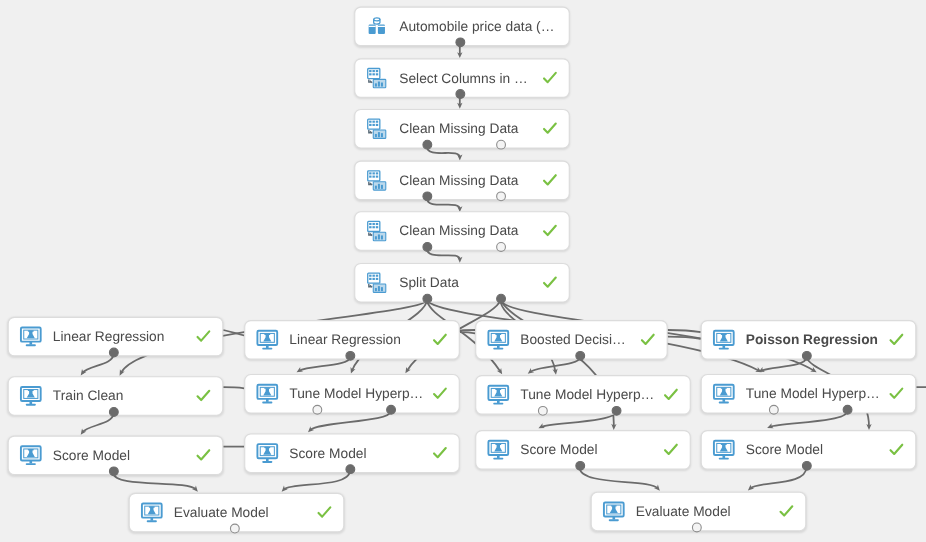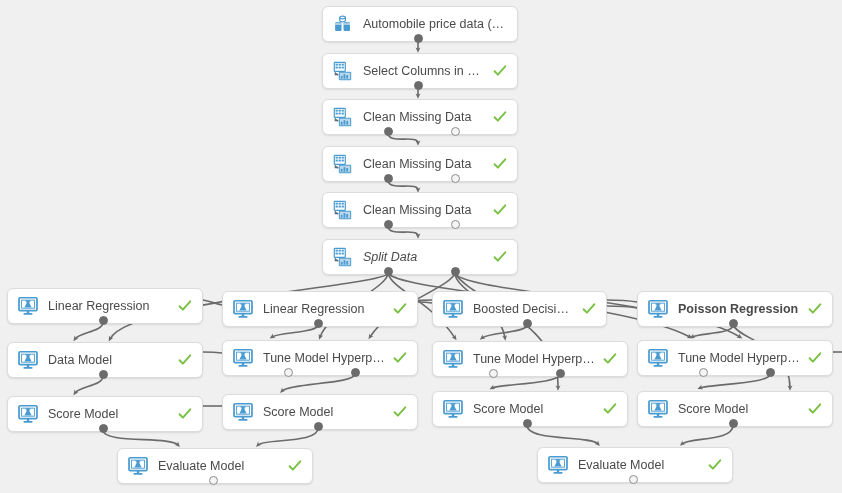--- a/index.html
+++ b/index.html
@@ -186,21 +186,21 @@
             <rect x="8.0" y="13.3" width="12.4" height="8.3" rx="0.7" fill="#bcd9ec" stroke="#4a9bd1" stroke-width="1.1"></rect>
             <rect x="9.6" y="17.2" width="2.0" height="3.2" fill="#4a9bd1"></rect>
             <rect x="12.6" y="15.4" width="2.0" height="5.0" fill="#4a9bd1"></rect>
             <rect x="15.6" y="16.4" width="2.0" height="4.0" fill="#4a9bd1"></rect>
           </svg></span>
         <span class="label">Clean Missing Data</span>
         <span class="check"><svg viewBox="0 0 16 16" width="14" height="14">
             <path d="M1.8,8.3 L5.6,12.2 L14.0,2.6" fill="none" stroke="#7ac143" stroke-width="2.2" stroke-linecap="round" stroke-linejoin="round"></path>
           </svg></span>
       </div>
-      <div class="node" style="left: 322px; top: 239px; width: 196px; font-style: italic;">
+      <div class="node" style="left: 322px; top: 239px; width: 196px;">
         <span class="ico"><svg viewBox="0 0 24 24" width="22" height="22">
             <rect x="2.5" y="2.5" width="12" height="10" rx="0.8" fill="none" stroke="#4a9bd1" stroke-width="1.3"></rect>
             <rect x="3.9" y="4.0" width="2.4" height="2.1" fill="#4a9bd1"></rect>
             <rect x="7.2" y="4.0" width="2.4" height="2.1" fill="#4a9bd1"></rect>
             <rect x="10.5" y="4.0" width="2.4" height="2.1" fill="#4a9bd1"></rect>
             <rect x="3.9" y="7.2" width="2.4" height="2.1" fill="#4a9bd1"></rect>
             <rect x="7.2" y="7.2" width="2.4" height="2.1" fill="#4a9bd1"></rect>
             <rect x="10.5" y="7.2" width="2.4" height="2.1" fill="#4a9bd1"></rect>
             <path d="M3.6,13.4 l0,2.6 l2.6,0" fill="none" stroke="#5a6b78" stroke-width="1.4"></path>
             <path d="M4.6,14.6 l2.3,2.0" fill="none" stroke="#5a6b78" stroke-width="1.4"></path>
@@ -272,21 +272,21 @@
       </div>
       <div class="node" style="left: 7px; top: 342px; width: 196px;">
         <span class="ico"><svg viewBox="0 0 24 24" width="22" height="22">
             <rect x="2.2" y="3.0" width="19.6" height="14.0" rx="1.2" fill="none" stroke="#4a9bd1" stroke-width="1.9"></rect>
             <rect x="5.0" y="5.6" width="14.0" height="8.8" fill="none" stroke="#4a9bd1" stroke-width="1.0"></rect>
             <path d="M10.3,6.4 h3.4 v3.0 l2.3,4.2 h-8.0 l2.3,-4.2 z" fill="#4a9bd1"></path>
             <path d="M9.7,6.4 h4.6" stroke="#4a9bd1" stroke-width="1.4" stroke-linecap="round"></path>
             <rect x="10.7" y="17.0" width="2.6" height="3.0" fill="#4a9bd1"></rect>
             <rect x="7.0" y="19.7" width="10.0" height="1.9" rx="0.8" fill="#4a9bd1"></rect>
           </svg></span>
-        <span class="label">Data Model</span>
+        <span class="label">Train Clean</span>
         <span class="check"><svg viewBox="0 0 16 16" width="14" height="14">
             <path d="M1.8,8.3 L5.6,12.2 L14.0,2.6" fill="none" stroke="#7ac143" stroke-width="2.2" stroke-linecap="round" stroke-linejoin="round"></path>
           </svg></span>
       </div>
       <div class="node" style="left: 222px; top: 340px; width: 196px;">
         <span class="ico"><svg viewBox="0 0 24 24" width="22" height="22">
             <rect x="2.2" y="3.0" width="19.6" height="14.0" rx="1.2" fill="none" stroke="#4a9bd1" stroke-width="1.9"></rect>
             <rect x="5.0" y="5.6" width="14.0" height="8.8" fill="none" stroke="#4a9bd1" stroke-width="1.0"></rect>
             <path d="M10.3,6.4 h3.4 v3.0 l2.3,4.2 h-8.0 l2.3,-4.2 z" fill="#4a9bd1"></path>
             <path d="M9.7,6.4 h4.6" stroke="#4a9bd1" stroke-width="1.4" stroke-linecap="round"></path>

